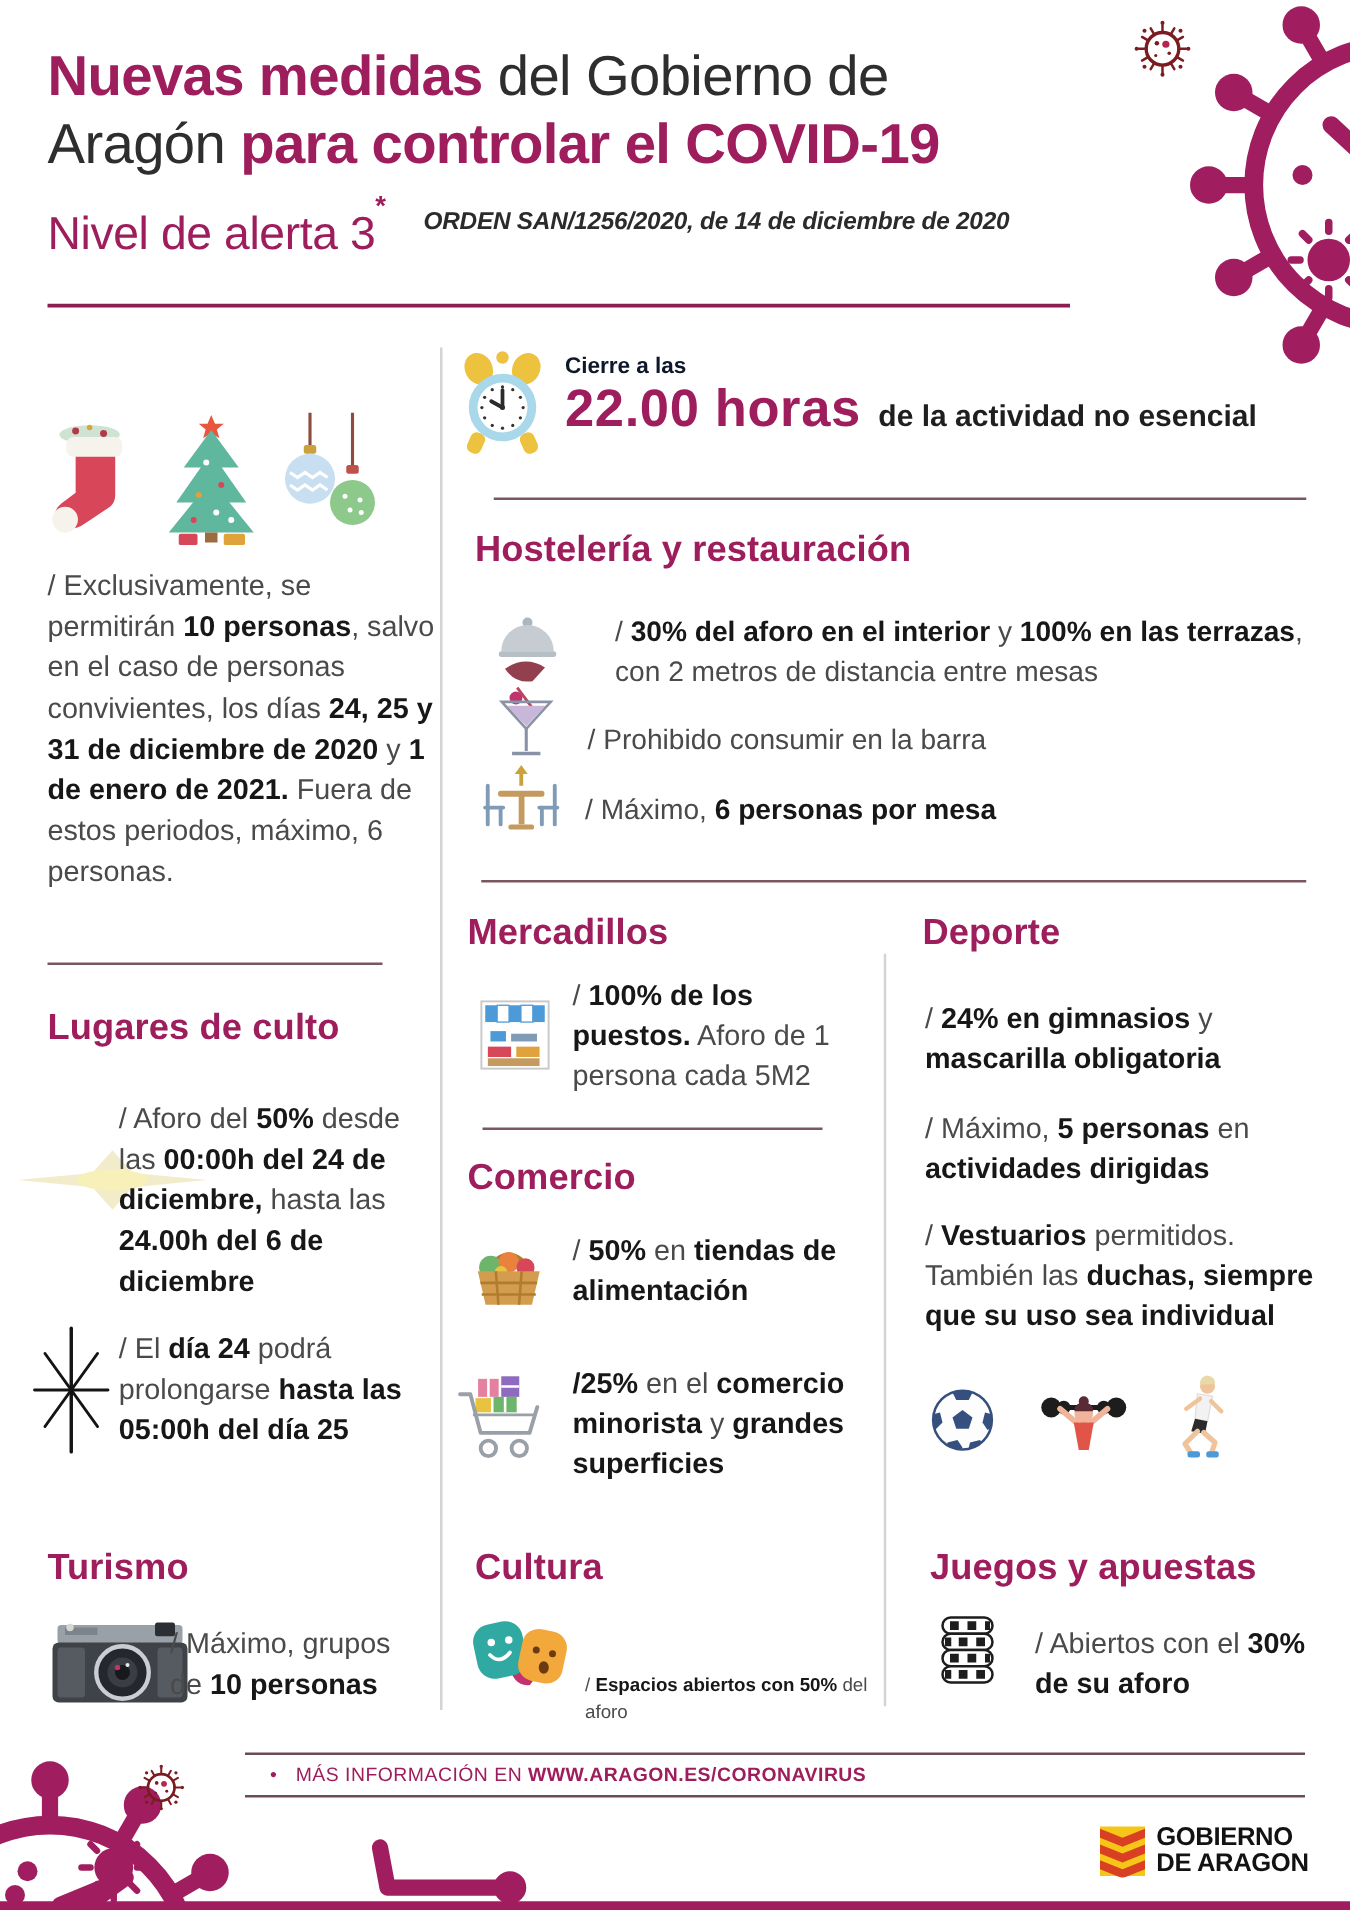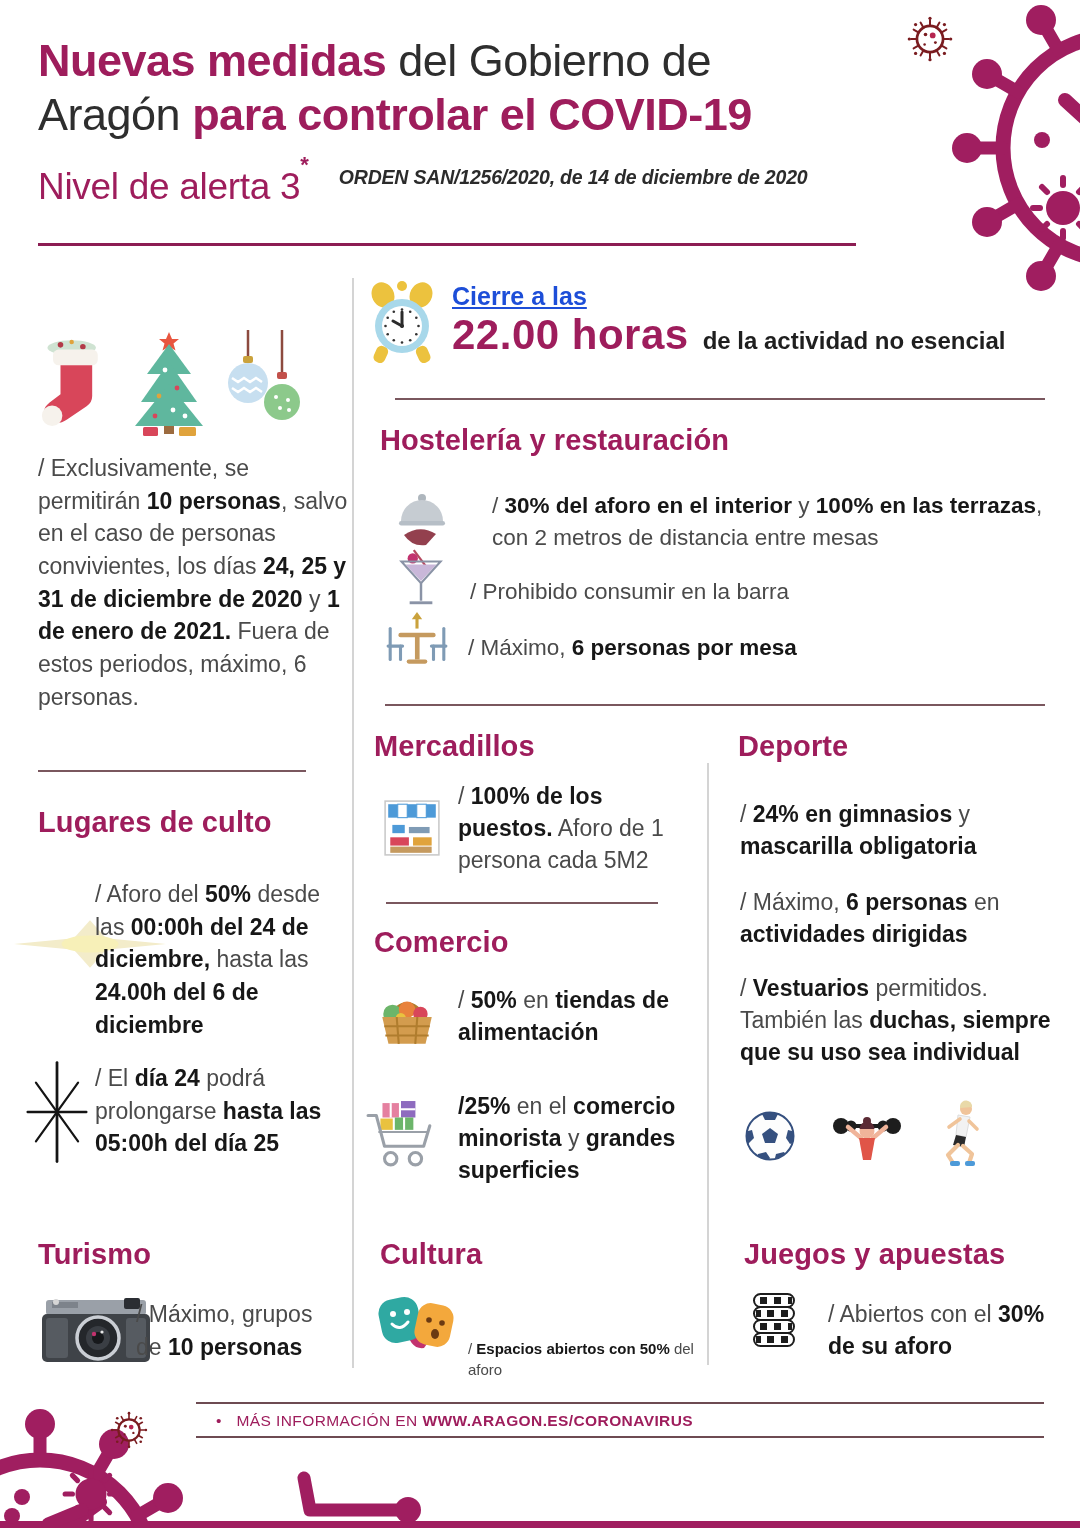--- a/index.html
+++ b/index.html
@@ -12,21 +12,21 @@
   .subtitle-row{display:flex;align-items:flex-start;}
   .alert{font-size:37px;color:#9e1d5c;font-weight:400;letter-spacing:-0.3px;}
   .alert-star{font-size:22px;color:#9e1d5c;position:relative;top:-14px;font-weight:700;}
   .order{font-size:19.5px;font-style:italic;font-weight:600;color:#2b2b2b;margin-left:30px;letter-spacing:-0.2px;}
   .h{font-size:29px;font-weight:800;color:#9e1d5c;letter-spacing:0.1px;white-space:nowrap;}
   .txt{font-size:22.5px;line-height:1.4;color:#4a4a4a;}
   .txt .b,.b{font-weight:800;color:#171717;}
   .hr{background:#7a575e;height:2px;}
   .hr-title{background:#8c1d53;height:3px;}
   .vr{background:#d4d4d4;width:2px;}
-  .closure-intro{font-size:25px;font-weight:800;color:#1d4ed8;text-decoration:underline;}
+  .closure-intro{font-size:18px;font-weight:800;color:#0f172a;}
   .closure-line2{display:flex;align-items:baseline;white-space:nowrap;}
   .closure-time{font-size:42px;font-weight:800;color:#9e1d5c;letter-spacing:0.5px;}
   .closure-suffix{font-size:24px;font-weight:800;color:#1f1f1f;margin-left:14px;}
   .footer-info{font-size:15.5px;letter-spacing:0.4px;color:#9e1d5c;white-space:nowrap;}
   .footer-info .b{color:#9e1d5c;font-weight:700;}
   .logo{display:flex;align-items:center;}
   .logo-text{margin-left:9px;font-size:20.5px;font-weight:800;color:#121212;line-height:1.02;letter-spacing:-0.3px;white-space:nowrap;}
   .bottom-bar{background:#a01e60;}
 </style>
 </head>
@@ -359,21 +359,21 @@
     <rect x="14" y="21" width="12" height="11" fill="#e9c23f"></rect>
     <path d="M2 18 H10 L18 48 H56 L62 28" fill="none" stroke="#9aa0a8" stroke-width="3" stroke-linecap="round" stroke-linejoin="round"></path>
     <line x1="12" y1="34" x2="60" y2="34" stroke="#9aa0a8" stroke-width="2"></line>
     <circle cx="24" cy="60" r="6" fill="#fff" stroke="#9aa0a8" stroke-width="3"></circle>
     <circle cx="48" cy="60" r="6" fill="#fff" stroke="#9aa0a8" stroke-width="3"></circle>
   </svg>
   <div class="abs txt" style="left:458px;top:1090px;width:258px;font-size:23px;line-height:1.4;"><span class="b">/</span><span class="b">25%</span><span> en el </span><span class="b">comercio minorista</span><span> y </span><span class="b">grandes superficies</span></div>
 
   <div class="abs h" style="left:738px;top:730px;">Deporte</div>
   <div class="abs txt" style="left:740px;top:798px;width:328px;font-size:23px;line-height:1.4;"><span>/ </span><span class="b">24% en gimnasios</span><span> y </span><span class="b">mascarilla obligatoria</span></div>
-  <div class="abs txt" style="left:740px;top:886px;width:328px;font-size:23px;line-height:1.4;"><span>/ Máximo, </span><span class="b">6 personas</span><span> en </span><span class="b">actividades dirigidas</span></div>
+  <div class="abs txt" style="left:740px;top:886px;width:328px;font-size:23px;line-height:1.4;"><span>/ Máximo, </span><span class="b">5 personas</span><span> en </span><span class="b">actividades dirigidas</span></div>
   <div class="abs txt" style="left:740px;top:972px;width:338px;font-size:23px;line-height:1.4;"><span>/ </span><span class="b">Vestuarios</span><span> permitidos. También las </span><span class="b">duchas, siempre que su uso sea individual</span></div>
 
   <svg class="abs" style="left:744px;top:1110px;" width="52" height="52" viewBox="0 0 52 52">
     <defs>
         <clipPath id="ballclip">
           <circle cx="26" cy="26" r="23.5"></circle>
         </clipPath>
       </defs>
     <circle cx="26" cy="26" r="23.5" fill="#fdfdfd" stroke="#35507f" stroke-width="2"></circle>
     <g clip-path="url(#ballclip)" fill="#35507f">
@@ -450,20 +450,32 @@
   </svg>
   <div class="abs txt" style="left:828px;top:1298px;width:245px;font-size:23px;line-height:1.4;"><span>/ Abiertos con el </span><span class="b">30% de su aforo</span></div>
 
   <div class="abs hr" style="left:196px;top:1402px;width:848px;background:#6d4b52;"></div>
   <div class="abs footer-info" style="left:216px;top:1412px;">
     <span>•</span>
     <span style="margin-left:10px;">MÁS INFORMACIÓN EN </span><span class="b">WWW.ARAGON.ES/CORONAVIRUS</span>
   </div>
   <div class="abs hr" style="left:196px;top:1436px;width:848px;background:#6d4b52;"></div>
 
+  <div class="abs logo" style="left:880px;top:1460px;">
+    <svg width="36" height="42" viewBox="0 0 40 44">
+      <rect x="0" y="0" width="40" height="44" fill="#f5c518"></rect>
+      <polygon points="0,2 20,10 40,2 40,10 20,18 0,10" fill="#d94023"></polygon>
+      <polygon points="0,16 20,24 40,16 40,24 20,32 0,24" fill="#d94023"></polygon>
+      <polygon points="0,30 20,38 40,30 40,38 20,46 0,38" fill="#d94023"></polygon>
+    </svg>
+    <div class="logo-text">
+      <div>GOBIERNO</div>
+      <div>DE ARAGON</div>
+    </div>
+  </div>
 
   <div class="abs bottom-bar" style="left:0;top:1521px;width:1080px;height:7px;"></div>
   <svg class="abs" style="left:-130px;top:1402px;" width="340" height="340" viewBox="0 0 340 340">
       <use href="#virus-big"></use>
     </svg>
   <svg class="abs" style="left:107px;top:1408px;" width="44" height="44" viewBox="0 0 60 60">
       <use href="#virus-small"></use>
     </svg>
   <svg class="abs" style="left:60px;top:1463px;" width="62" height="62" viewBox="0 0 60 60">
       <use href="#virus-mini"></use>

